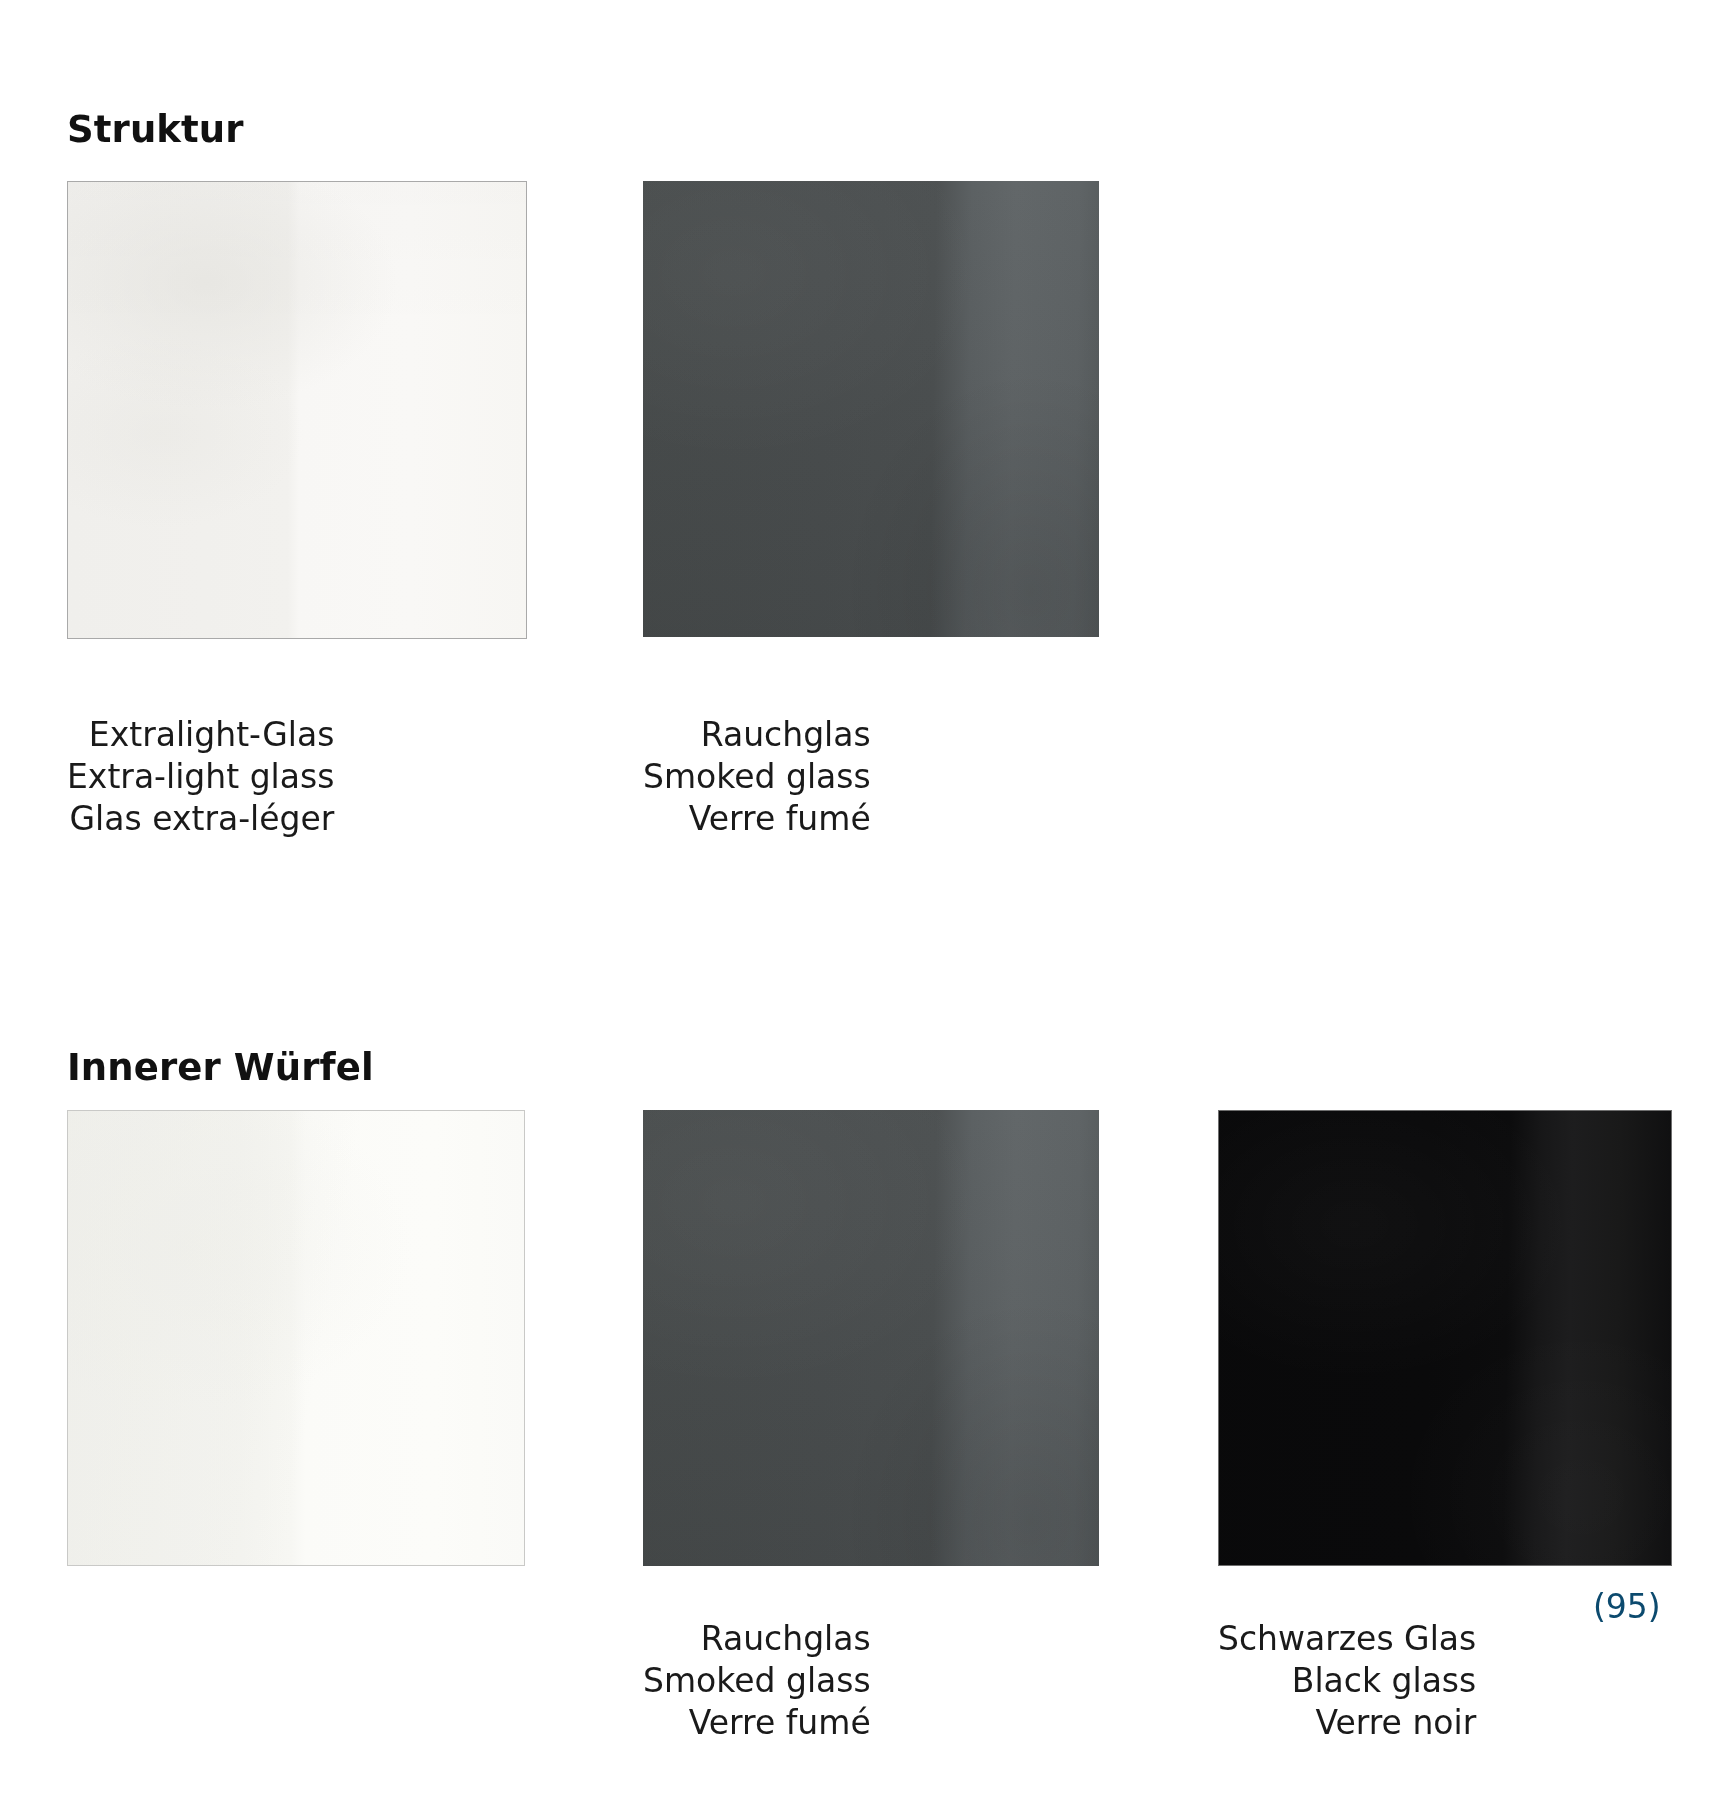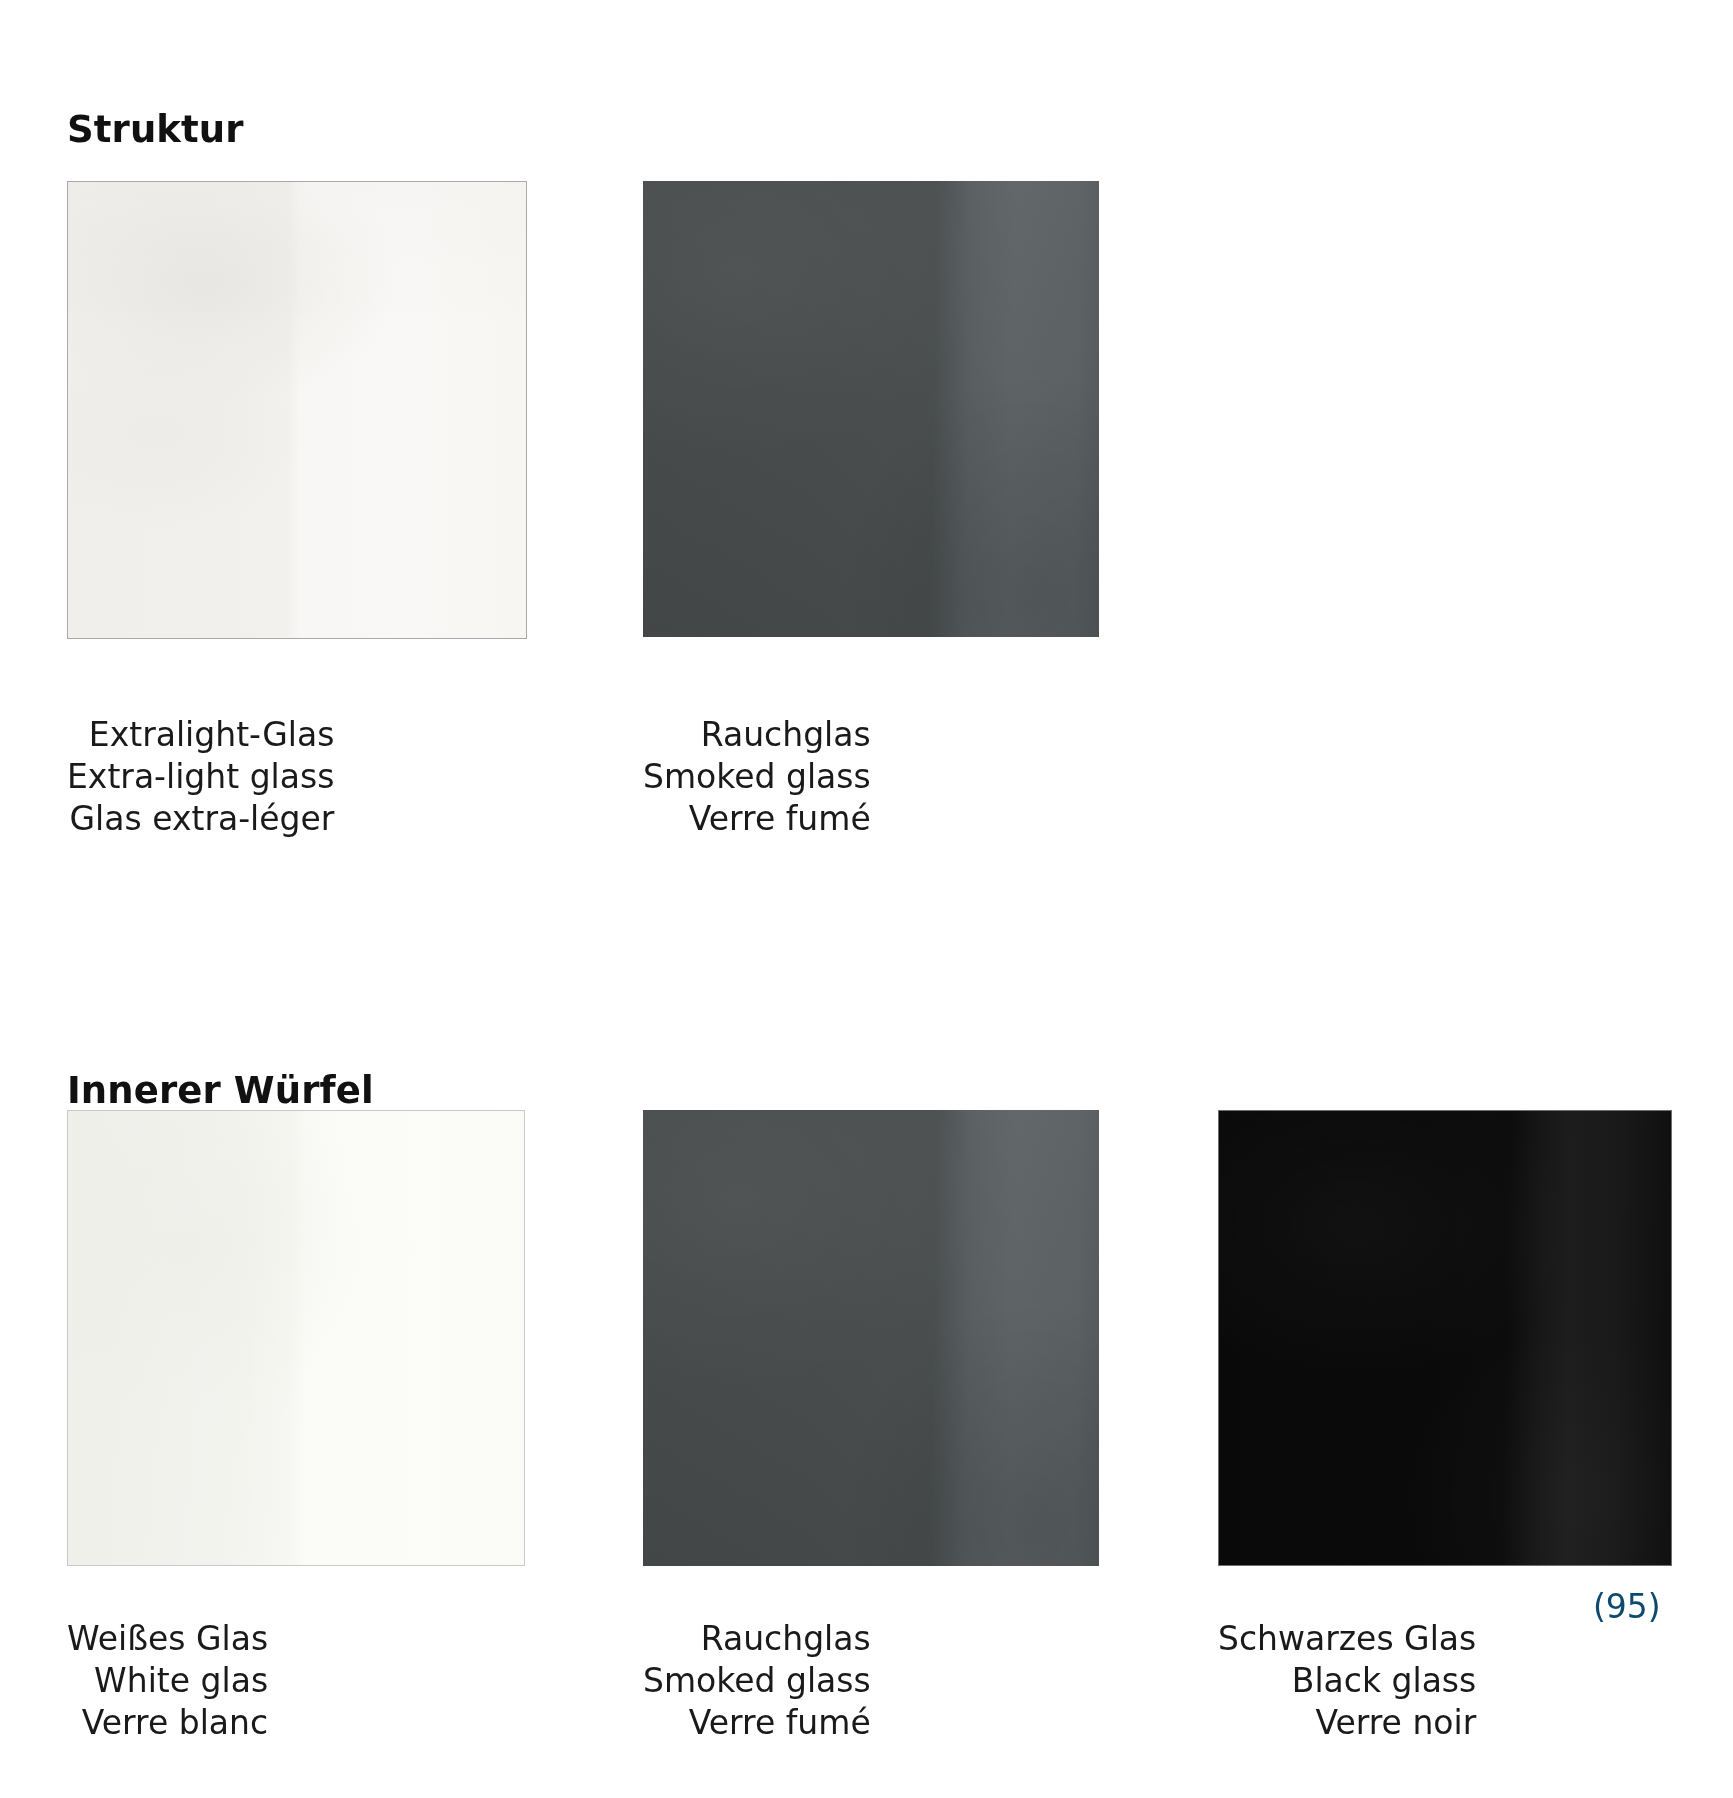--- a/index.html
+++ b/index.html
@@ -26,21 +26,21 @@
     position: absolute;
     font-family: "DejaVu Sans", "Liberation Sans", sans-serif;
     font-weight: bold;
     font-size: 37px;
     letter-spacing: 0.1px;
     color: #111111;
     white-space: nowrap;
   }
 
   #heading-struktur { left: 67px; top: 77px; }
-  #heading-innerer  { left: 67px; top: 1038px; }
+  #heading-innerer  { left: 67px; top: 1015px; }
 
   .swatch {
     position: absolute;
     box-sizing: border-box;
   }
 
   .swatch-inner {
     position: absolute;
     inset: 0;
     overflow: hidden;
@@ -197,25 +197,20 @@
     <span class="line">Verre fumé</span>
   </div>
 
   <h2 class="section-heading" id="heading-innerer">Innerer Würfel</h2>
 
   <div class="swatch glass-white" style="left:67px; top:1110px; width:458px; height:456px;">
     <div class="swatch-inner">
       <div class="sheen"></div>
     </div>
   </div>
-  <div class="caption" style="left:67px; top:1586px;">
-    <span class="line">Weißes Glas</span>
-    <span class="line">White glas</span>
-    <span class="line">Verre blanc</span>
-  </div>
 
   <div class="swatch glass-smoked" style="left:643px; top:1110px; width:456px; height:456px;">
     <div class="swatch-inner">
       <div class="band"></div>
       <div class="grain"></div>
     </div>
   </div>
   <div class="caption" style="left:643px; top:1586px;">
     <span class="line">Rauchglas</span>
     <span class="line">Smoked glass</span>

